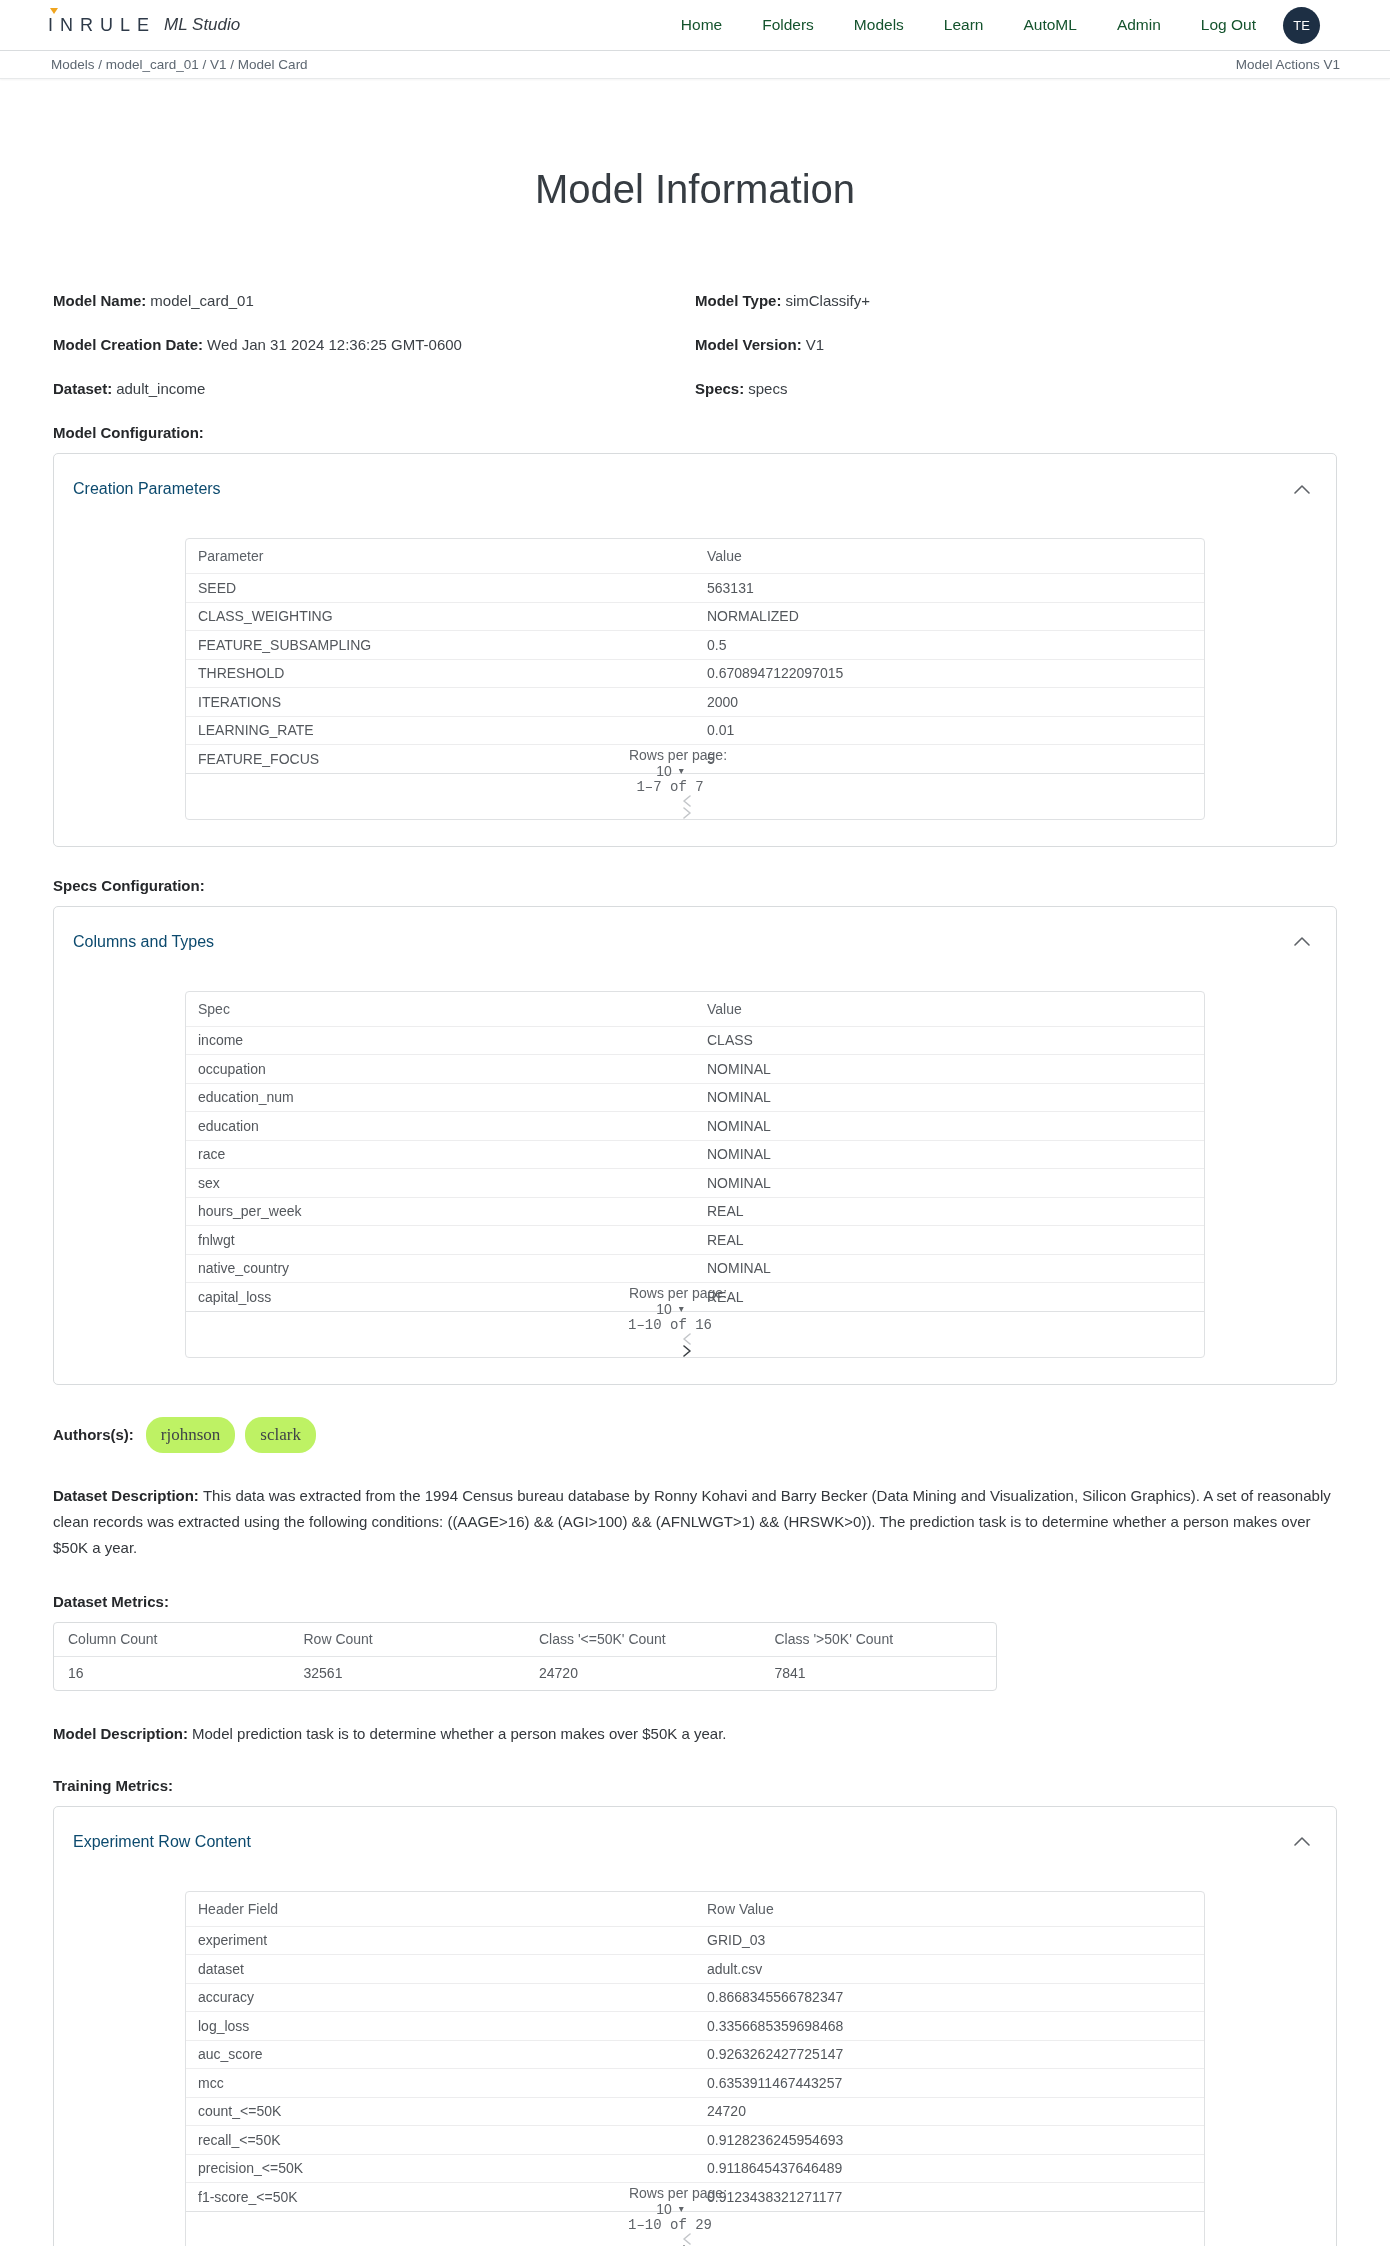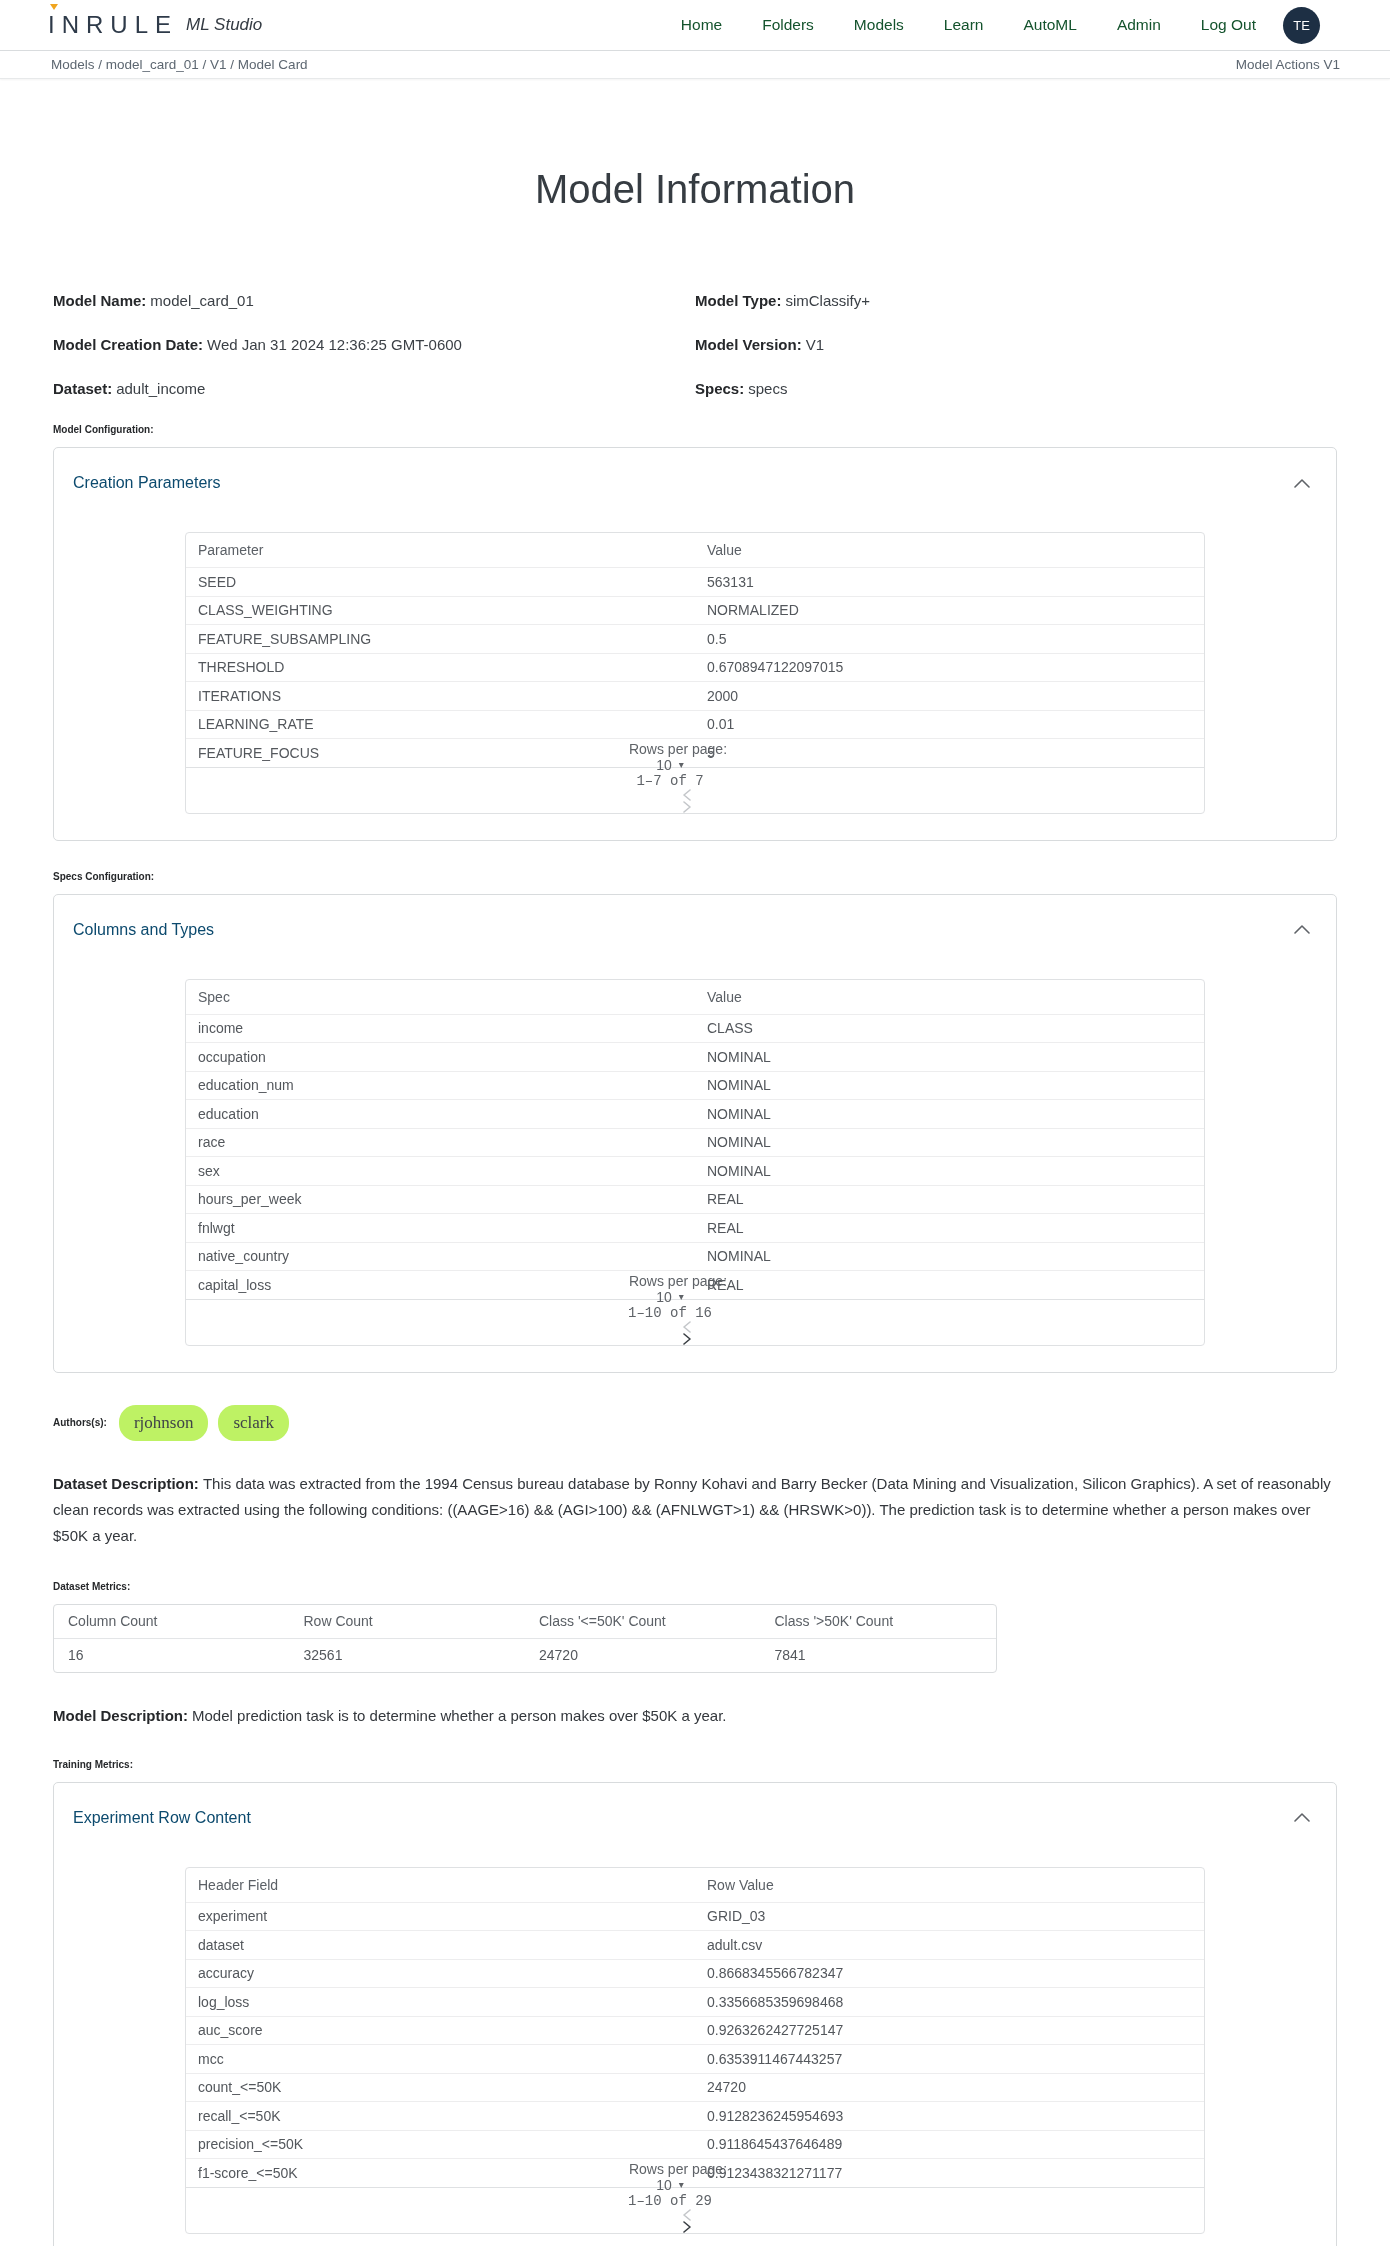--- a/index.html
+++ b/index.html
@@ -13,21 +13,21 @@
 
   
   .topbar {
     height: 51px;
     display: flex; align-items: center; justify-content: space-between;
     padding: 0 70px 0 48px;
     border-bottom: 1px solid #d9dcde;
     background: #fff;
   }
   .brand { display: flex; align-items: center; }
-  .logo { position: relative; font-size: 24px; letter-spacing: 7px; font-weight: 500; color: #2e3a49; }
+  .logo { position: relative; font-size: 18px; letter-spacing: 7px; font-weight: 500; color: #2e3a49; }
   .logo-tri {
     position: absolute; top: -7px; left: 2px;
     width: 0; height: 0;
     border-left: 4px solid transparent; border-right: 4px solid transparent;
     border-top: 6px solid #f0a51f;
   }
   .product { font-size: 17px; color: #343b43; margin-left: 8px; font-style: italic; }
   .navright { display: flex; align-items: center; }
   .nav-links { display: flex; align-items: center; gap: 40px; }
   .nav-link { font-size: 15.5px; color: #14532d; text-decoration: none; cursor: pointer; }
@@ -55,21 +55,21 @@
     margin-top: 88px;
     text-align: center;
     font-size: 40px; font-weight: 400; color: #363c42;
   }
 
   .meta-grid { margin-top: 80px; }
   .meta-row { display: grid; grid-template-columns: 1fr 1fr; margin-bottom: 27px; font-size: 15px; }
   .meta-cell { color: #3b4046; }
   .b { font-weight: bold; color: #26282b; margin-right: 4px; }
 
-  .section-label { font-weight: bold; font-size: 10px; color: #26282b; margin-top: 26px; }
+  .section-label { font-weight: bold; font-size: 15px; color: #26282b; margin-top: 26px; }
 
   
   .card {
     border: 1px solid #d8dbdd; border-radius: 5px; background: #fff;
     margin-top: 12px; padding: 26px 0 16px;
   }
   .card-header {
     display: flex; align-items: center; justify-content: space-between;
     padding: 0 26px 0 19px;
     font-size: 16px; color: #0c4a6e;

